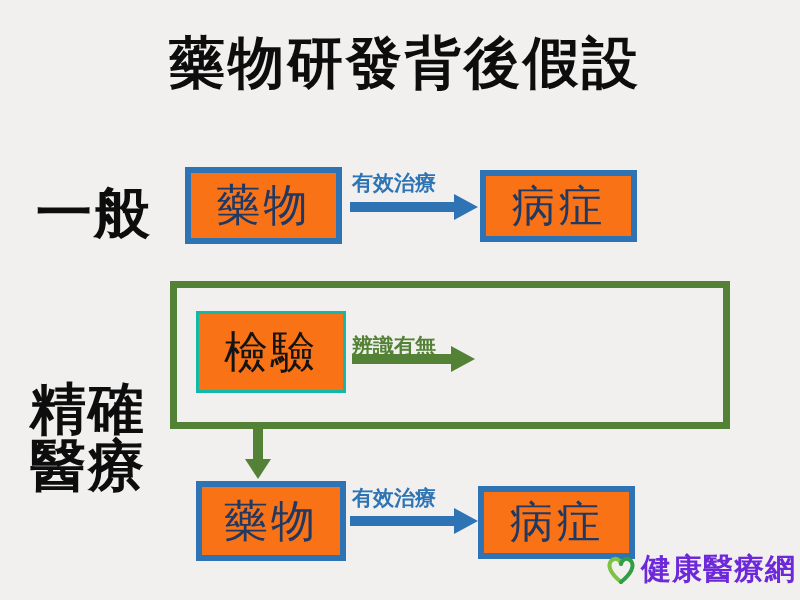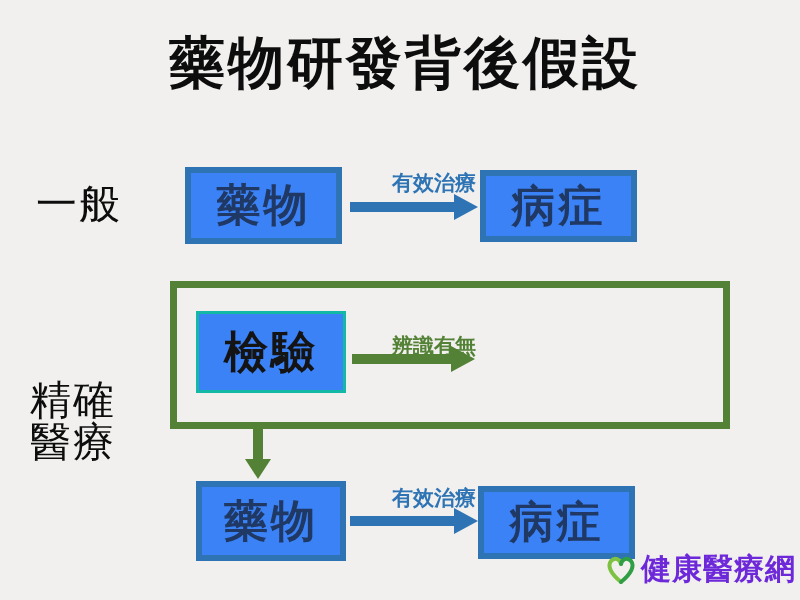--- a/index.html
+++ b/index.html
@@ -16,33 +16,33 @@
     position: absolute;
     top: 26px; left: 0; width: 100%;
     text-align: center;
     font-size: 56px;
     font-weight: 900;
     color: #0d0d0d;
     letter-spacing: 3px;
   }
   .side-label {
     position: absolute;
-    font-weight: 400;
+    font-weight: 700;
     color: #0d0d0d;
-    font-size: 41px;
+    font-size: 56px;
     letter-spacing: 2px;
     line-height: 1.02;
   }
   .box {
     position: absolute;
-    background: #3b82f6;
+    background: #f97316;
     display: flex;
     align-items: center;
     justify-content: center;
-    font-weight: 700;
+    font-weight: 400;
     letter-spacing: 3px;
     box-sizing: border-box;
   }
   .blue  { border: 6px solid #2e74b5; color: #1f3864; }
   .green { border: 3px solid #14b8a6; color: #141414; }
   .container-green {
     position: absolute;
     border: 7px solid #538135;
     box-sizing: border-box;
     background: transparent;
@@ -50,21 +50,21 @@
   .arrow-h { position: absolute; display: flex; align-items: center; }
   .shaft-h { height: 10px; }
   .head-r  { width: 0; height: 0; border-top: 13px solid transparent; border-bottom: 13px solid transparent; }
   .arrow-v { position: absolute; display: flex; flex-direction: column; align-items: center; }
   .shaft-v { width: 10px; }
   .head-d  { width: 0; height: 0; border-left: 13px solid transparent; border-right: 13px solid transparent; }
   .arrow-label {
     position: absolute;
     font-size: 21px;
     font-weight: bold;
-    text-align: right;
+    text-align: left;
   }
   .blue-text  { color: #2e74b5; }
   .green-text { color: #538135; }
   .logo {
     position: absolute;
     right: 14px; bottom: 10px;
     display: flex;
     align-items: center;
     gap: 4px;
   }

